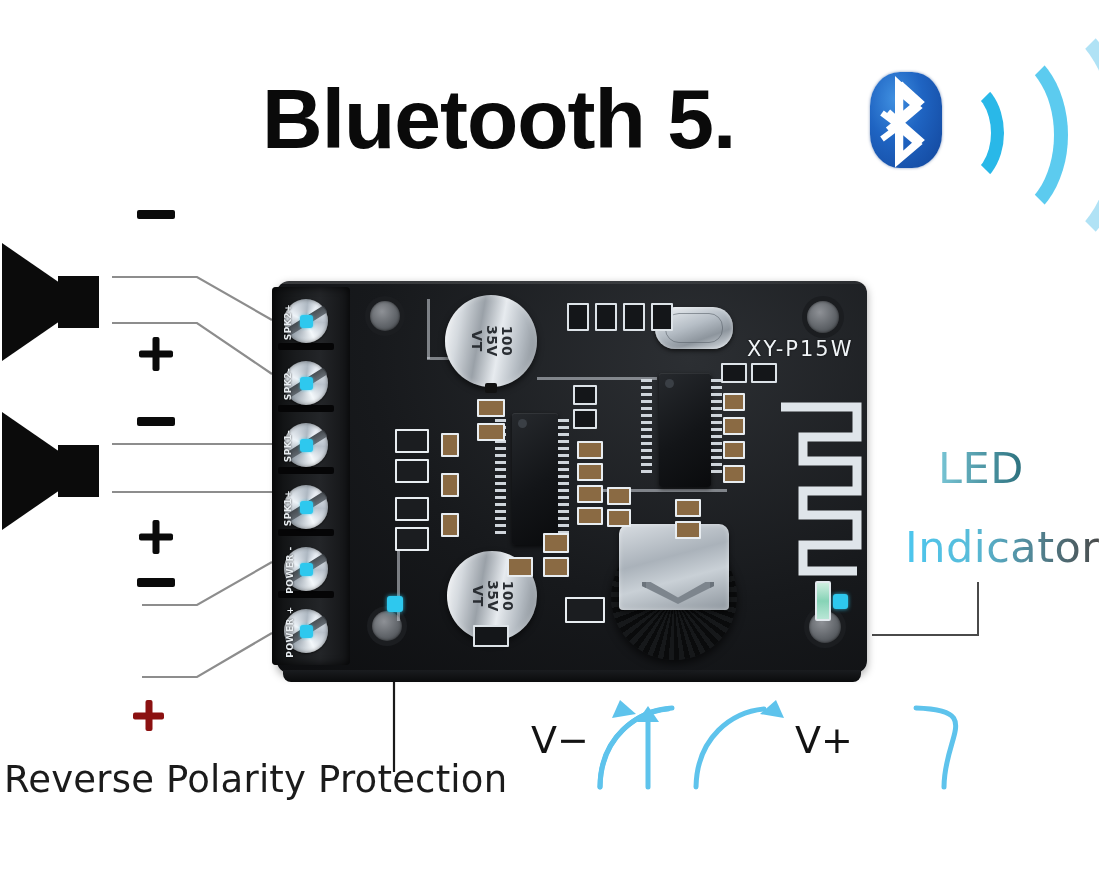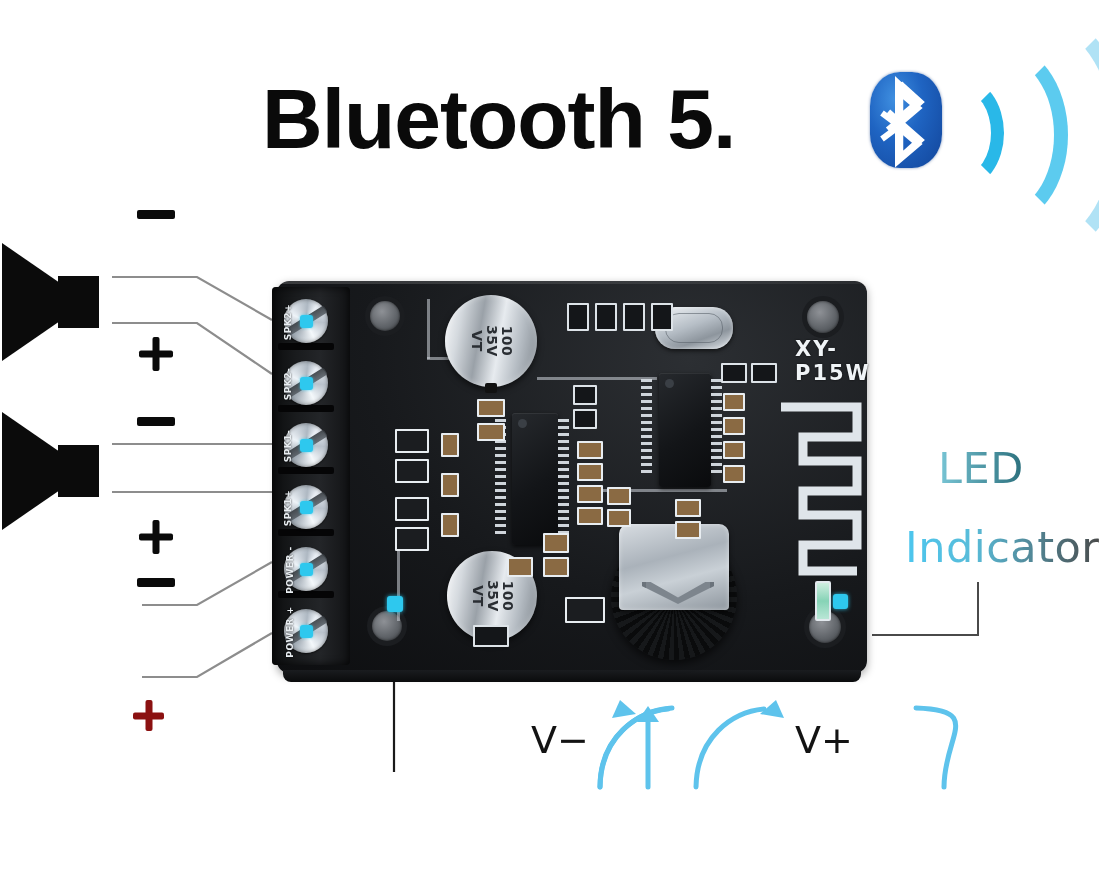--- a/index.html
+++ b/index.html
@@ -256,25 +256,24 @@
     border:2px solid #e8edf1;
     border-radius:1px;
     box-sizing:border-box;
   }
   .smd.blk{ background:#1b1d20; }
   .smd.pad{ background:#141619; border-color:#dde3e8; }
 
   
   #silk{
     position:absolute; left:470px; top:56px;
-    font-size:21px; font-weight:bold; color:#f0f4f7;
+    font-size:21px; font-weight:normal; color:#f0f4f7;
     letter-spacing:2px;
     font-family:"DejaVu Sans", sans-serif;
     text-shadow:0 0 2px rgba(0,0,0,.8);
-    margin-left:48px;
   }
 
   
   #xtal{
     position:absolute; left:378px; top:26px;
     width:78px; height:42px; border-radius:20px;
     background:linear-gradient(160deg,#f2f5f8,#b6bec6 45%,#8d959d 70%,#dfe4e9);
     box-shadow:0 2px 4px rgba(0,0,0,.6), inset 0 0 4px rgba(255,255,255,.5);
   }
   #xtal::after{
@@ -590,18 +589,19 @@
     <div class="smd pad" style="left:474px;top:82px;width:26px;height:20px;"></div>
     <div class="smd" style="left:398px;top:218px;width:26px;height:18px;"></div>
     <div class="smd" style="left:398px;top:240px;width:26px;height:18px;"></div>
     <div class="smd" style="left:230px;top:276px;width:26px;height:20px;"></div>
     <div class="smd" style="left:266px;top:252px;width:26px;height:20px;"></div>
     <div class="smd" style="left:266px;top:276px;width:26px;height:20px;"></div>
     <div class="smd blk" style="left:288px;top:316px;width:40px;height:26px;"></div>
     <div class="smd pad" style="left:196px;top:344px;width:36px;height:22px;"></div>
   </div>
 
+  <div class="abs" id="rpp-label">Reverse Polarity Protection</div>
   <div class="abs" id="led-label">LED</div>
   <div class="abs" id="indicator-label">Indicator</div>
   <div class="abs" id="vminus-label">V−</div>
   <div class="abs" id="vplus-label">V+</div>
 
 </div>
 
 </body></html>

